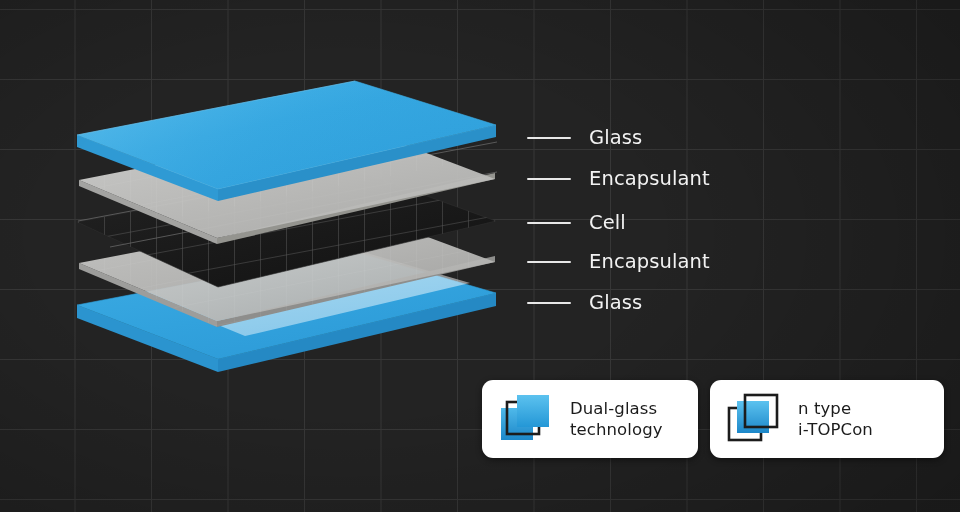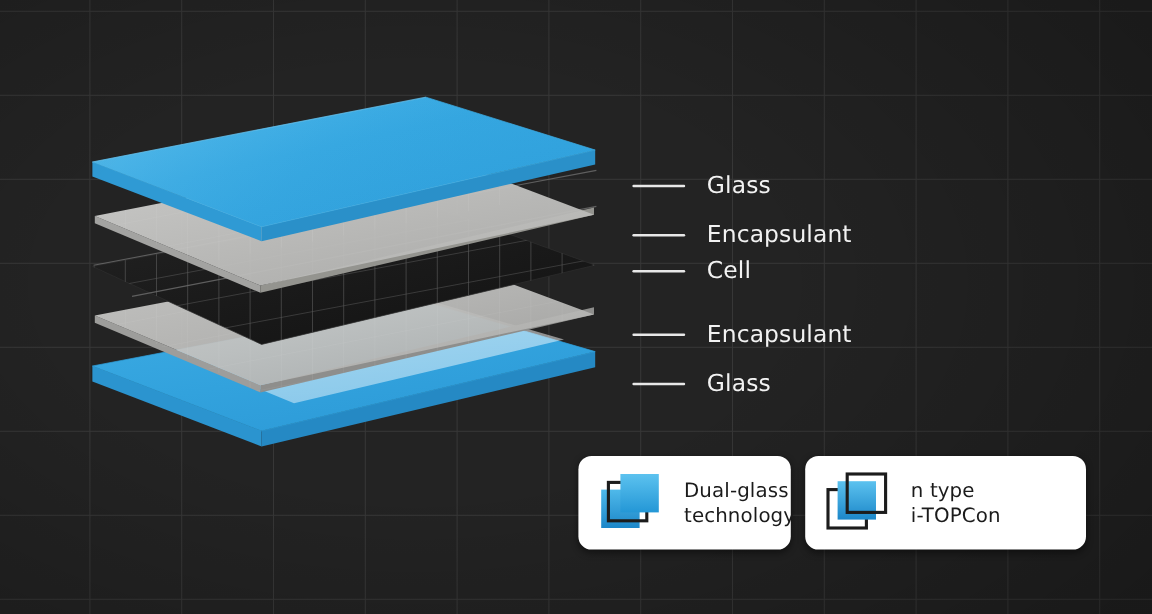--- a/index.html
+++ b/index.html
@@ -48,21 +48,20 @@
   }
 
   
   .callout {
     position: absolute;
     left: 527px;
     height: 24px;
     display: flex;
     align-items: center;
     gap: 18px;
-    margin-top: 17px;
   }
   .callout .rule {
     width: 44px;
     height: 2px;
     background: #e8e8e8;
     flex: 0 0 auto;
     border-radius: 1px;
   }
   .callout .ctext {
     color: #f2f2f2;
@@ -224,36 +223,36 @@
   <div id="vignette"></div>
 
   <div class="callout" style="top:126px">
     <span class="rule"></span>
     <span class="ctext">Glass</span>
   </div>
   <div class="callout" style="top:167px">
     <span class="rule"></span>
     <span class="ctext">Encapsulant</span>
   </div>
-  <div class="callout" style="top:197px">
+  <div class="callout" style="top:211px">
     <span class="rule"></span>
     <span class="ctext">Cell</span>
   </div>
   <div class="callout" style="top:250px">
     <span class="rule"></span>
     <span class="ctext">Encapsulant</span>
   </div>
   <div class="callout" style="top:291px">
     <span class="rule"></span>
     <span class="ctext">Glass</span>
   </div>
 
   <div id="badges">
 
-    <div class="badge" style="width:177px">
+    <div class="badge" style="width:216px">
       <svg class="badge-icon" width="58" height="56" viewBox="0 0 58 56">
         <defs>
           <linearGradient id="bi1a" x1="0" y1="0" x2="0" y2="1">
             <stop offset="0%" stop-color="#4fb9ea"></stop>
             <stop offset="100%" stop-color="#1c87c9"></stop>
           </linearGradient>
           <linearGradient id="bi1b" x1="0" y1="0" x2="0" y2="1">
             <stop offset="0%" stop-color="#5cc2ef"></stop>
             <stop offset="100%" stop-color="#2497d6"></stop>
           </linearGradient>

